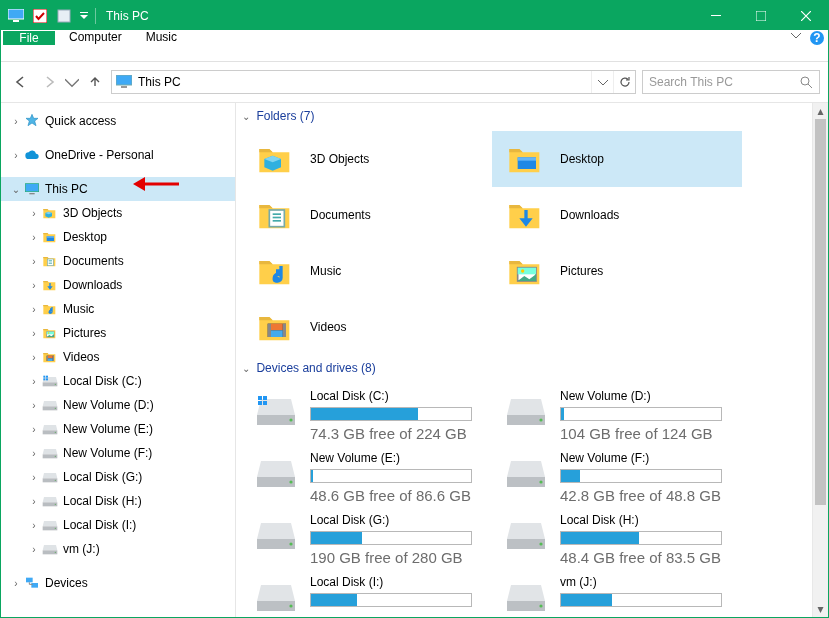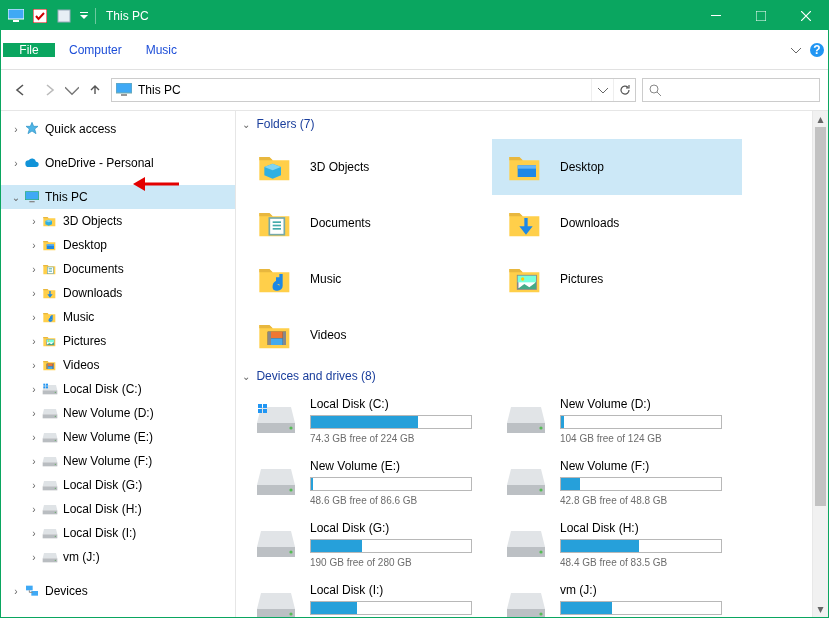--- a/index.html
+++ b/index.html
@@ -8,23 +8,23 @@
 
 .titlebar { height: 29px; background: #0aa660; color: #fff; display: flex; align-items: center; }
 .qat { display: flex; align-items: center; padding-left: 4px; gap: 2px; }
 .qat-ic { width: 22px; height: 22px; display: flex; align-items: center; justify-content: center; }
 .divider { width: 1px; height: 16px; background: rgba(255,255,255,.4); margin: 0 4px; }
 .title { padding-left: 6px; font-size: 12px; }
 .winbtns { margin-left: auto; display: flex; }
 .winbtn { width: 45px; height: 29px; display: flex; align-items: center; justify-content: center; color: #fff; }
 .winbtn svg { width: 10px; height: 10px; }
 
-.ribbon { height: 40px; background: #fff; border-bottom: 1px solid #e1e1e1; display: flex; align-items: center; }
+.ribbon { height: 32px; background: #fff; border-bottom: 1px solid #e1e1e1; display: flex; align-items: flex-start; }
 .filetab { background: #0aa660; color: #fff; width: 52px; display: flex; align-items: center; justify-content: center; margin:1px 2px 0; font-size: 12px; }
-.rtab { padding: 0 12px; display: flex; align-items: center; color: #1d4ed8; font-size: 12px; }
+.rtab { padding: 0 12px; display: flex; align-items: center; color: #000000; font-size: 12px; }
 .ribspacer { flex: 1; }
 .help { width: 22px; display: flex; align-items: center; justify-content: center; }
 .drop { width: 20px; display: flex; align-items: center; justify-content: center; color: #666; }
 
 .addrrow { display: flex; align-items: center; padding: 8px 8px; gap: 4px; }
 .navbtn { width: 24px; height: 24px; display: flex; align-items: center; justify-content: center; color: #999; }
 .navbtn.active { color: #555; }
 .navbtn svg { width: 14px; height: 14px; }
 .addrbar { flex: 1; height: 24px; border: 1px solid #ccc; display: flex; align-items: center; padding-left: 4px; gap: 6px; }
 .addrbar .loc { color: #000; font-size: 12px; }
@@ -58,21 +58,21 @@
 .fitem.sel { background: #cce8f7; }
 .fic { width: 44px; height: 44px; display:flex; align-items:center; justify-content:center; }
 .flabel { padding-left: 12px; color:#000; font-size: 12px; }
 
 .ditem { width: 250px; height: 62px; display:flex; padding: 6px 0 6px 12px; }
 .dic { width: 44px; height: 44px; display:flex; align-items:center; justify-content:center; }
 .dinfo { flex:1; padding-left: 12px; padding-right: 20px; }
 .dname { font-size: 12px; color:#000; margin-bottom: 4px; }
 .dbar { height: 14px; border: 1px solid #b8b8b8; position: relative; margin-bottom: 4px; background:#fff; }
 .dfill { position:absolute; left:0; top:0; bottom:0; background:#26a0da; }
-.dfree { font-size: 10px; color: #6d6d6d; }
+.dfree { font-size: 15px; color: #6d6d6d; }
 
 .status { height: 24px; border-top: 1px solid #e1e1e1; display:flex; align-items:center; padding: 0 8px; font-size: 12px; color:#333; gap: 18px; }
 .viewsw { margin-left:auto; display:flex; gap:2px; }
 .viewbtn { width:22px; height:18px; border:1px solid #ccc; display:flex; align-items:center; justify-content:center; }
 .viewbtn.active { background:#cce8f7; border-color:#8dbce2; }
 
 svg { display:block; }
 </style>
 </head>
 <body>
@@ -179,20 +179,21 @@
             </svg>
           </div>
         <div>
             <svg width="12" height="12" viewBox="0 0 12 12">
               <path d="M10 6a4 4 0 1 1-1.2-2.8M10 1v3H7" fill="none" stroke="#555" stroke-width="1.2"></path>
             </svg>
           </div>
       </div>
     </div>
     <div class="search">
+      <span>Search This PC</span>
       <svg width="13" height="13" viewBox="0 0 13 13">
           <circle cx="5" cy="5" r="4" fill="none" stroke="#888"></circle>
           <path d="M8 8l4 4" stroke="#888"></path>
         </svg>
     </div>
   </div>
 
   <div class="body">
 
     <div class="tree" id="tree">

